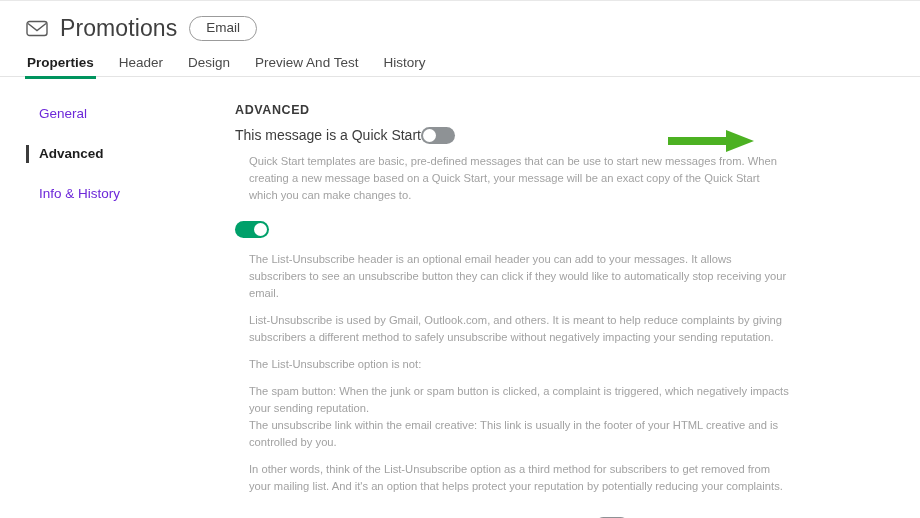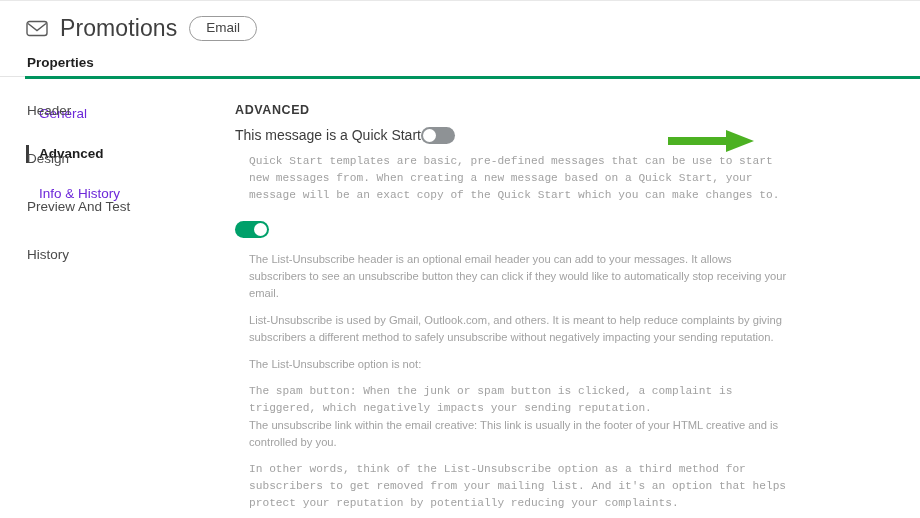--- a/index.html
+++ b/index.html
@@ -57,21 +57,20 @@
     line-height: 1.1;
     background: #fff;
     cursor: pointer;
   }
 
   .tabs {
     display: flex;
     gap: 25px;
     margin-top: 13px;
     padding-left: 1px;
-    flex-direction: column;
   }
   .tab {
     font-size: 13.5px;
     color: #4a4a4a;
     padding-bottom: 8px;
     cursor: pointer;
     position: relative;
   }
   .tab.active {
     font-weight: bold;
@@ -145,21 +144,20 @@
     font-size: 11.2px;
     line-height: 1.52;
     max-width: 540px;
     margin: 7px 0 0 14px;
   }
   .help p {
     margin: 0 0 10px 0;
   }
   .help p.tight {
     margin-bottom: 0;
-    font-family: Liberation Mono, monospace;
   }
 
   
   .toggle {
     width: 34px;
     height: 17px;
     border-radius: 9px;
     position: relative;
     background: #8e9295;
     flex: 0 0 34px;

